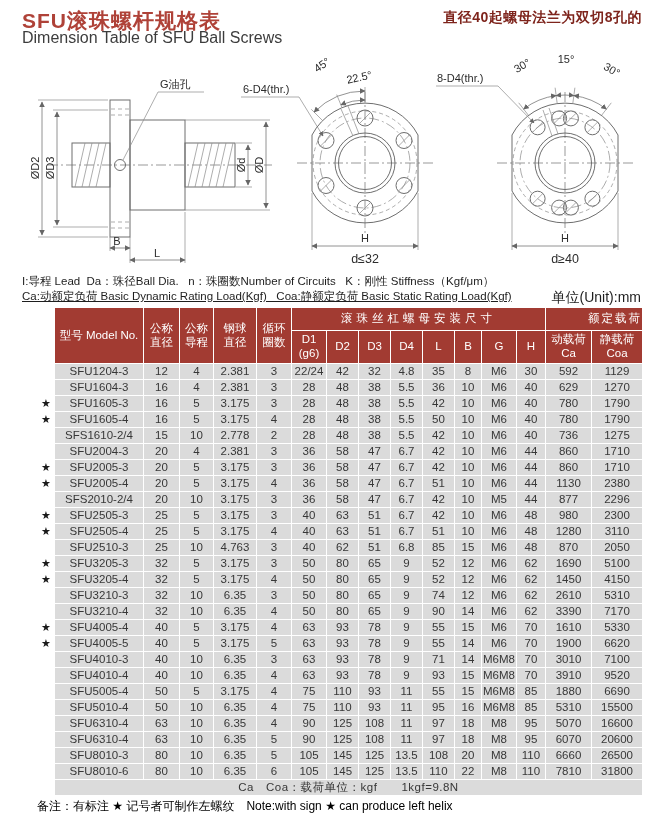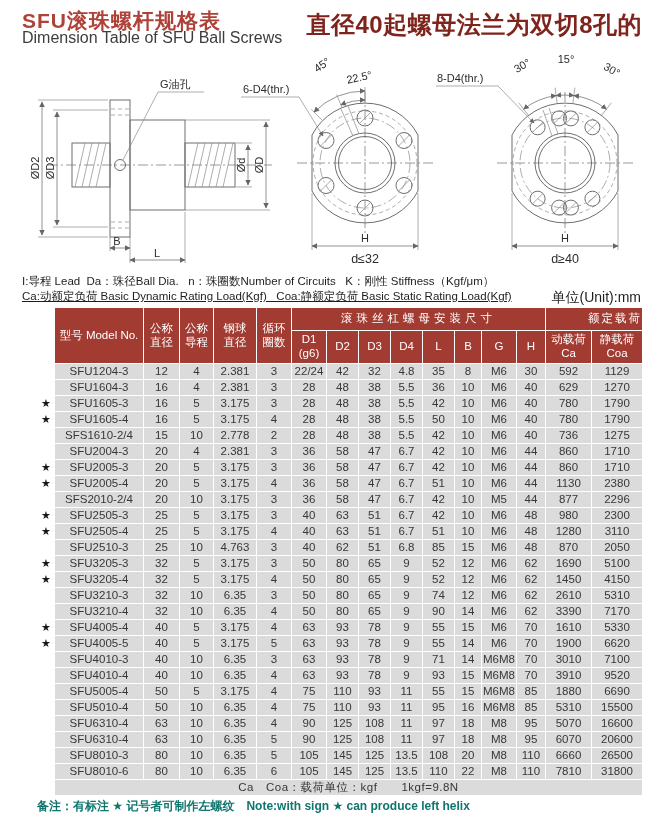--- a/index.html
+++ b/index.html
@@ -7,21 +7,21 @@
     width:650px;height:816px;position:relative;background:#fff;
     font-family:"Liberation Sans","DejaVu Sans",sans-serif;color:#222;
     overflow:hidden;
   }
   .title-cn{
     position:absolute;left:22px;top:7px;font-size:21px;font-weight:bold;
     color:var(--title-red,#AF4238);letter-spacing:1px;
   }
   .title-en{position:absolute;left:22px;top:29px;font-size:16px;color:#3d3d3d;text-align:right;}
   .side-note{
-    position:absolute;right:8px;top:9px;font-size:24px;font-weight:bold;
+    position:absolute;right:8px;top:9px;font-size:14px;font-weight:bold;
     color:var(--side-note-red,#7E241C);letter-spacing:0.5px;
   }
   .drawing{position:absolute;left:0;top:52px;width:650px;height:218px;}
   .ln{stroke:#6e6e6e;stroke-width:1;fill:none;}
   .thin{stroke:#8a8a8a;stroke-width:0.7;fill:none;}
   .dash{stroke-dasharray:4 3;}
   .cdash{stroke-dasharray:10 3 2 3;stroke-width:0.7;}
   .dim{stroke:#777;stroke-width:0.8;fill:none;marker-start:url(#arr);marker-end:url(#arr);}
   .dlabel{fill:#2c2c2c;font-size:11px;}
   .cap{fill:#2c2c2c;font-size:12.5px;}
@@ -40,21 +40,21 @@
   table.spec th.group2{letter-spacing:2px;height:20px;text-align:right;}
   table.spec tr.subhead th{height:30px;}
   table.spec td{
     background:var(--row-bg,#DBDBDB);color:#373737;font-size:11.5px;
     text-align:center;height:15px;line-height:15px;padding:0;white-space:nowrap;
   }
   table.spec td.star-cell{background:transparent;color:#1a1a1a;font-size:11px;}
   table.spec th.star-head{background:transparent;}
   table.spec tfoot td{letter-spacing:0.5px;}
   .footnote{
-    position:absolute;left:37px;top:798px;font-size:12px;font-weight:bold;color:#0f766e;
+    position:absolute;left:37px;top:798px;font-size:12px;font-weight:normal;color:#000000;
     white-space:pre;
   }
 </style>
 </head>
 <body>
 
 <div class="title-cn">SFU滚珠螺杆规格表</div>
 <div class="title-en">Dimension Table of SFU Ball Screws</div>
 <div class="side-note">直径40起螺母法兰为双切8孔的</div>
 

